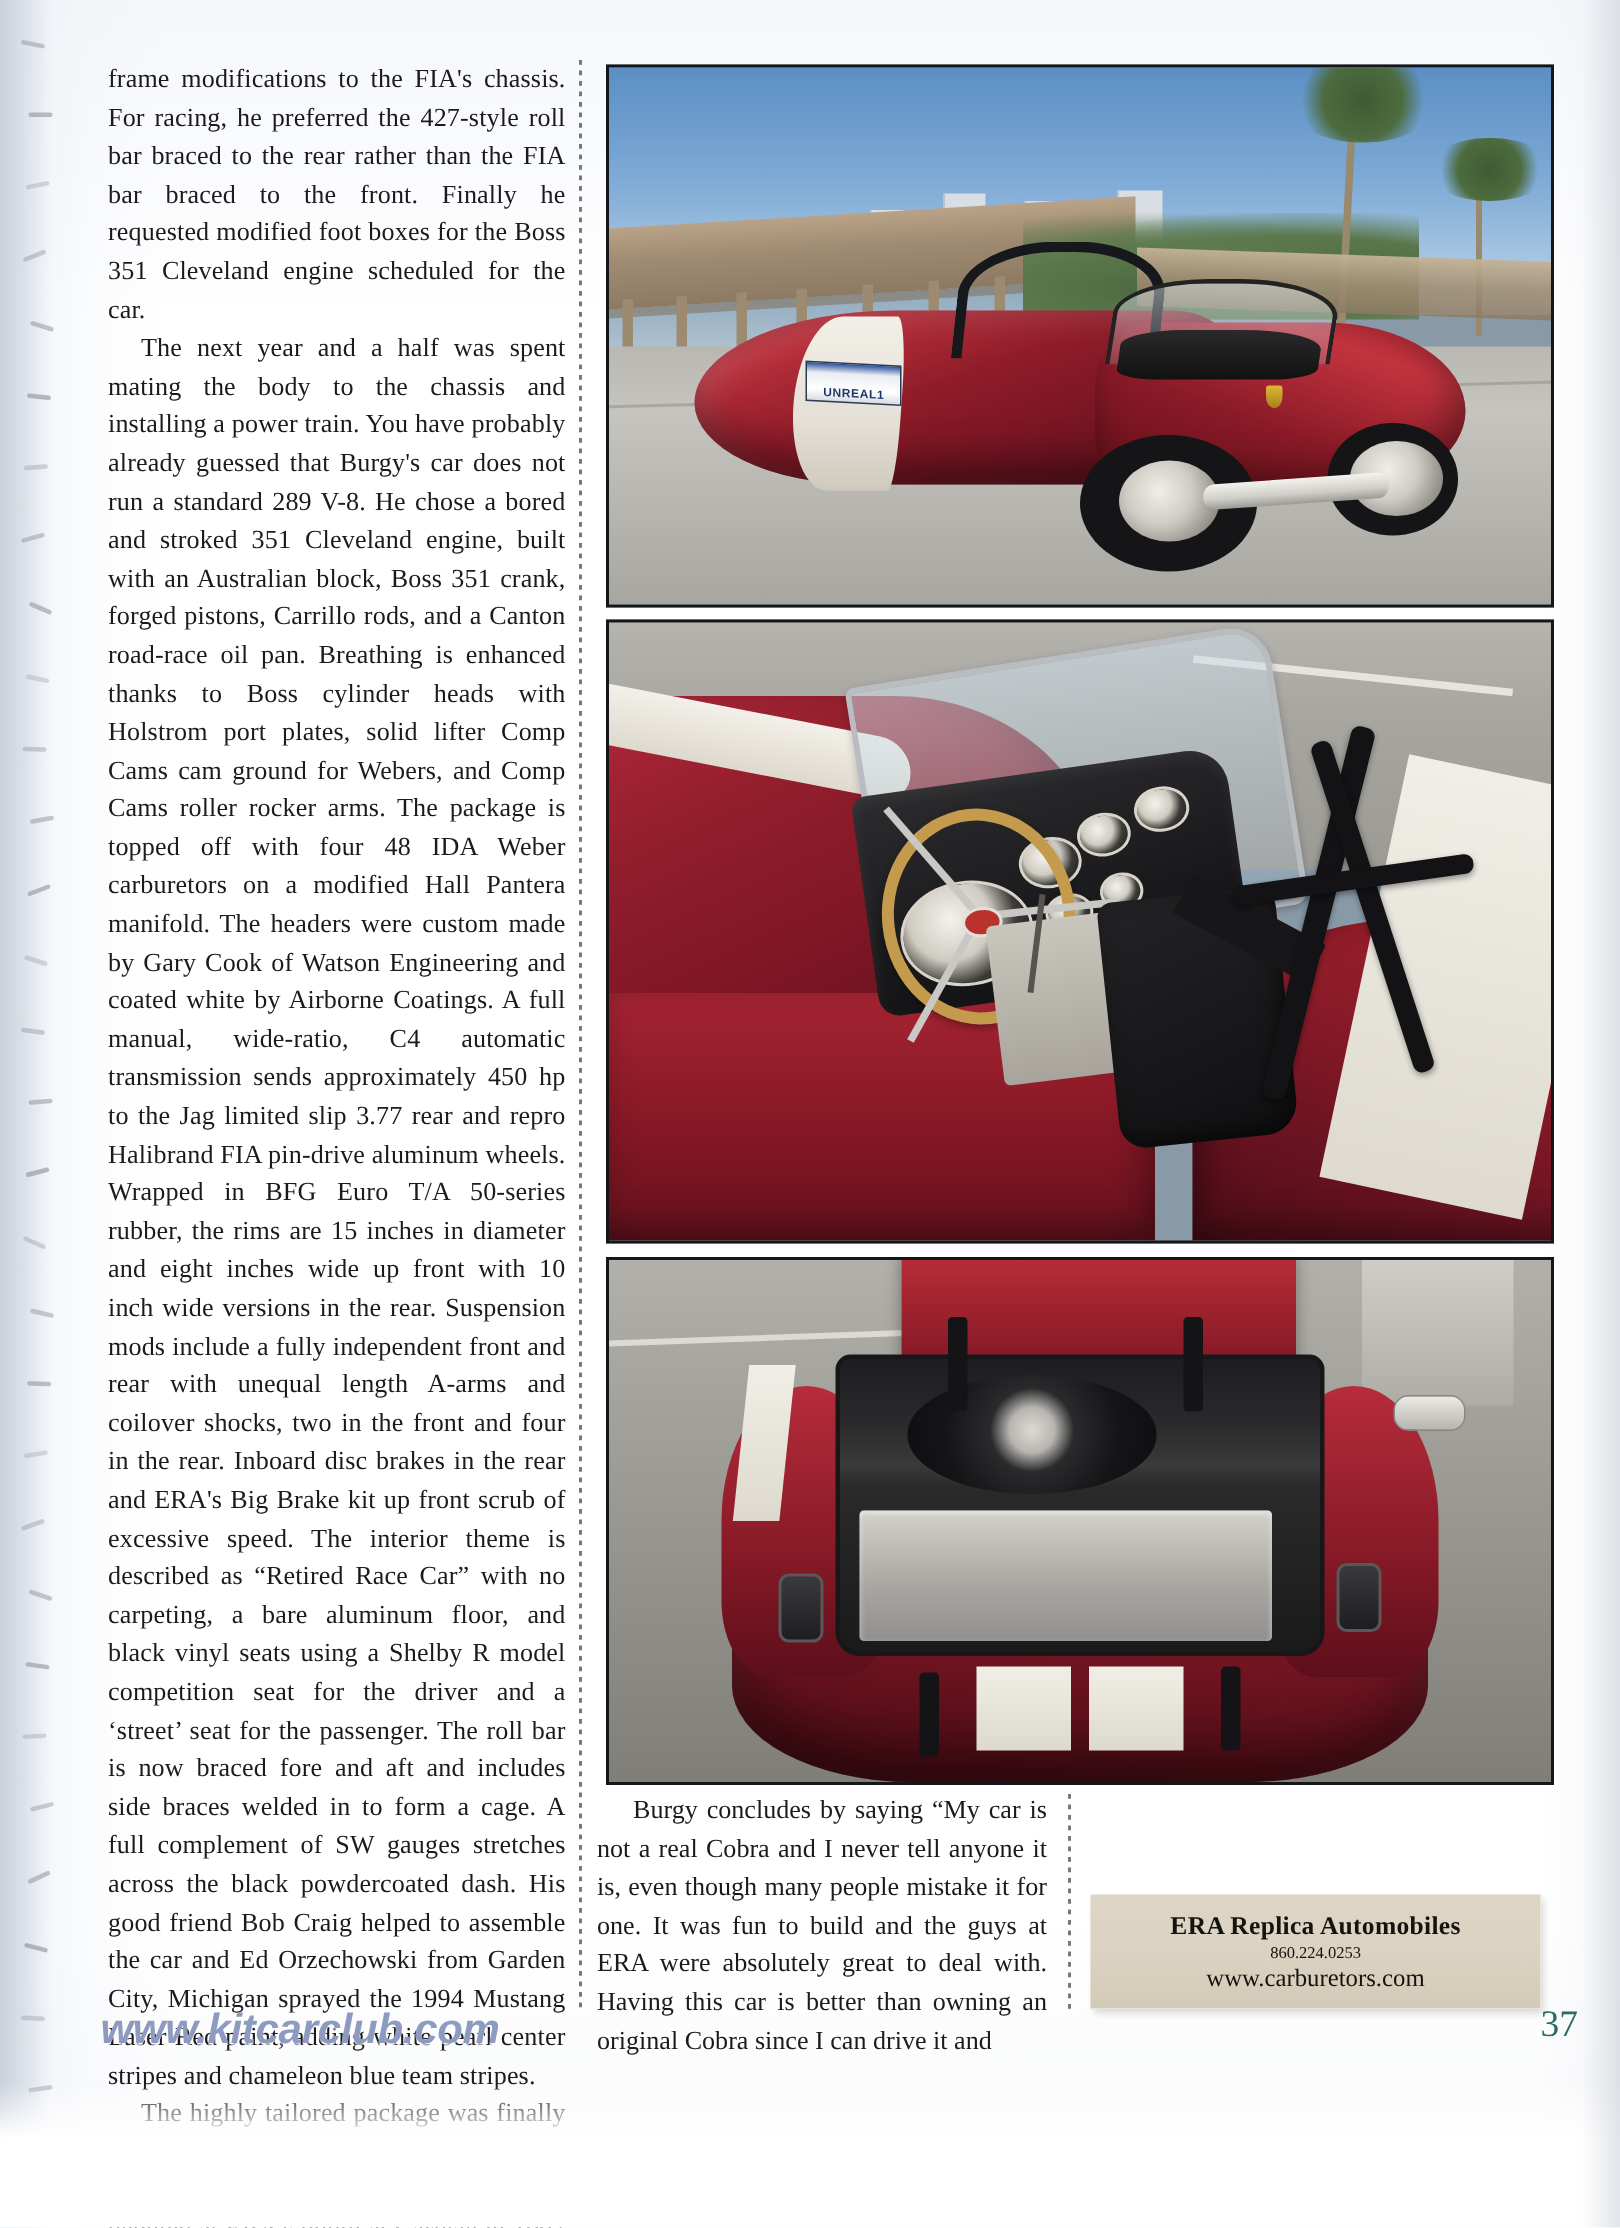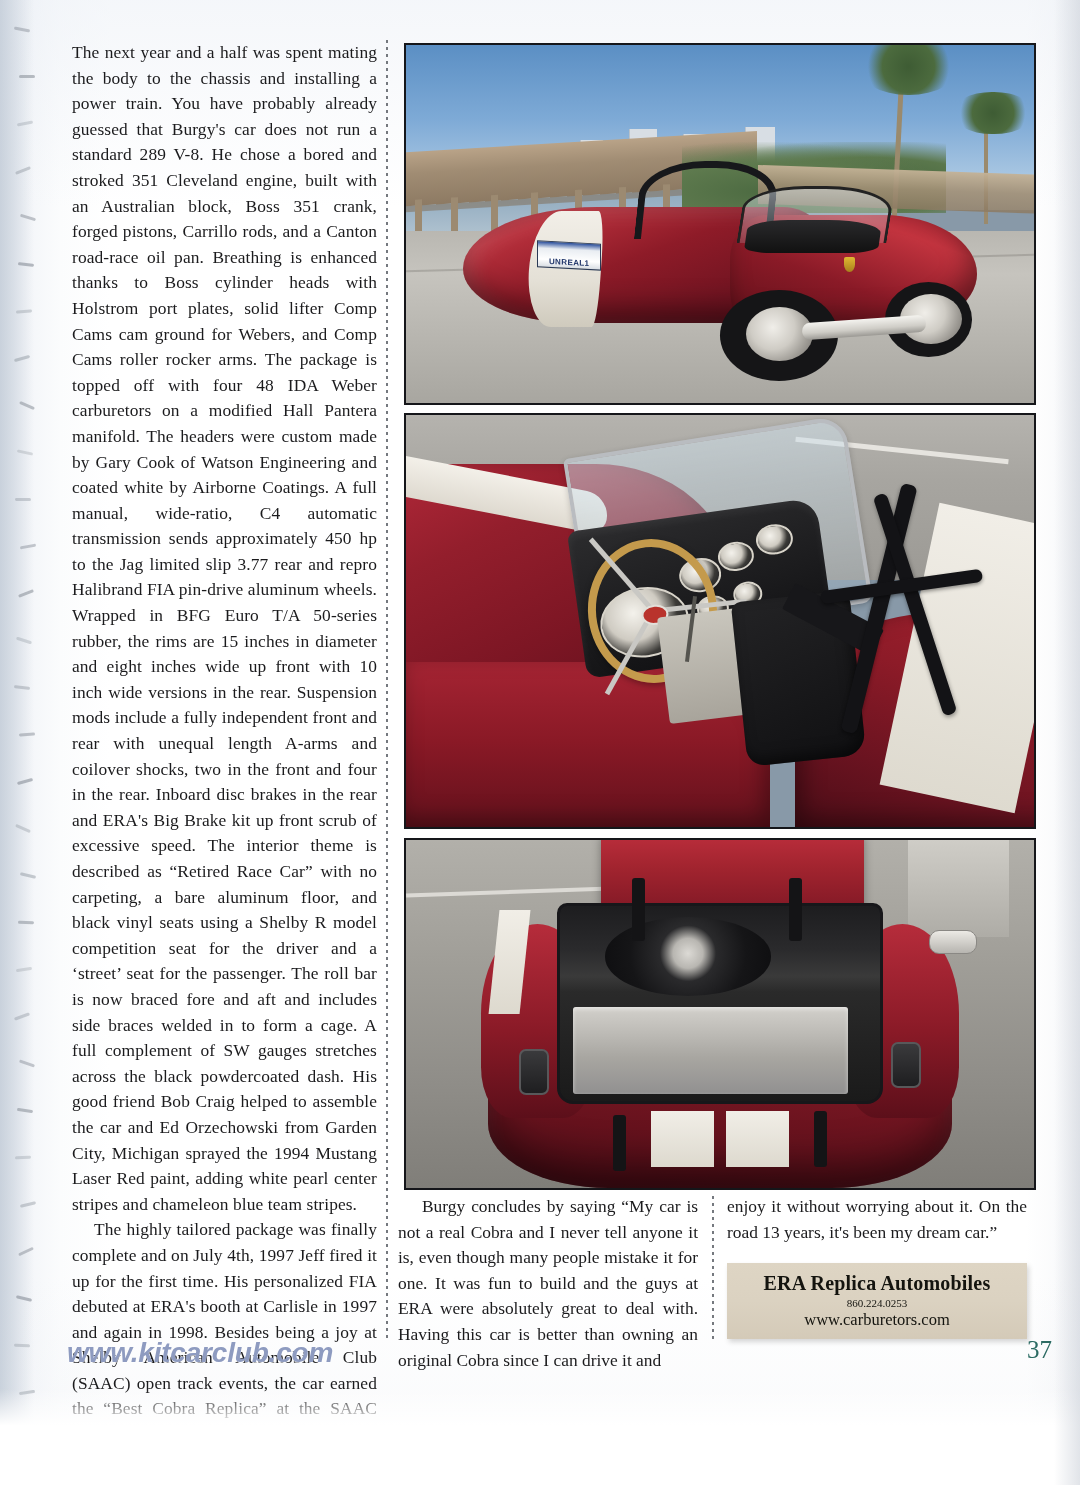--- a/index.html
+++ b/index.html
@@ -209,21 +209,21 @@
   .byline{text-align:right;font-weight:bold;font-style:italic;font-size:17.5px;letter-spacing:.4px;margin-top:2px;}
 
   
   #adbox{
     position:absolute;left:727px;top:1263px;width:300px;height:76px;
     background:linear-gradient(180deg,#ded5c4 0%,#dbd2c1 50%,#d4cab8 100%);
     box-shadow:2px 3px 5px rgba(0,0,0,.16);
     display:flex;flex-direction:column;align-items:center;justify-content:center;
     color:#14140f;
   }
-  #adbox .t1{font-weight:bold;font-size:20px;letter-spacing:.2px;}
+  #adbox .t1{font-weight:bold;font-size:17px;letter-spacing:.2px;}
   #adbox .t2{font-size:11px;margin-top:2px;}
   #adbox .t3{font-size:16.5px;margin-top:1px;}
 
   
   #footurl{
     position:absolute;left:67px;top:1337px;
     font-family:"Liberation Sans",sans-serif;
     font-style:italic;font-weight:bold;font-size:28px;
     color:#8e9bc0;letter-spacing:-.2px;
     text-shadow:0 1px 0 rgba(255,255,255,.6);
@@ -273,20 +273,21 @@
       <i style="top: 1156px; left: 15px; transform: rotate(-3deg); opacity: 0.33;"></i>
       <i style="top: 1203px; left: 20px; transform: rotate(-14deg); opacity: 0.43;"></i>
       <i style="top: 1250px; left: 18px; transform: rotate(-25deg); opacity: 0.53;"></i>
       <i style="top: 1297px; left: 16px; transform: rotate(14deg); opacity: 0.63;"></i>
       <i style="top: 1344px; left: 14px; transform: rotate(3deg); opacity: 0.37;"></i>
       <i style="top: 1391px; left: 19px; transform: rotate(-8deg); opacity: 0.47;"></i>
       <i style="top: 1438px; left: 17px; transform: rotate(-19deg); opacity: 0.57;"></i>
     </div>
 
   <div class="col-left">
+    <p class="body-text">frame modifications to the FIA's chassis. For racing, he preferred the 427-style roll bar braced to the rear rather than the FIA bar braced to the front. Finally he requested modified foot boxes for the Boss 351 Cleveland engine scheduled for the car.</p>
     <p class="body-text">The next year and a half was spent mating the body to the chassis and installing a power train. You have probably already guessed that Burgy's car does not run a standard 289 V-8. He chose a bored and stroked 351 Cleveland engine, built with an Australian block, Boss 351 crank, forged pistons, Carrillo rods, and a Canton road-race oil pan. Breathing is enhanced thanks to Boss cylinder heads with Holstrom port plates, solid lifter Comp Cams cam ground for Webers, and Comp Cams roller rocker arms. The package is topped off with four 48 IDA Weber carburetors on a modified Hall Pantera manifold. The headers were custom made by Gary Cook of Watson Engineering and coated white by Airborne Coatings. A full manual, wide-ratio, C4 automatic transmission sends approximately 450 hp to the Jag limited slip 3.77 rear and repro Halibrand FIA pin-drive aluminum wheels. Wrapped in BFG Euro T/A 50-series rubber, the rims are 15 inches in diameter and eight inches wide up front with 10 inch wide versions in the rear. Suspension mods include a fully independent front and rear with unequal length A-arms and coilover shocks, two in the front and four in the rear. Inboard disc brakes in the rear and ERA's Big Brake kit up front scrub of excessive speed. The interior theme is described as “Retired Race Car” with no carpeting, a bare aluminum floor, and black vinyl seats using a Shelby R model competition seat for the driver and a ‘street’ seat for the passenger. The roll bar is now braced fore and aft and includes side braces welded in to form a cage. A full complement of SW gauges stretches across the black powdercoated dash. His good friend Bob Craig helped to assemble the car and Ed Orzechowski from Garden City, Michigan sprayed the 1994 Mustang Laser Red paint, adding white pearl center stripes and chameleon blue team stripes.</p>
     <p class="body-text">The highly tailored package was finally complete and on July 4th, 1997 Jeff fired it up for the first time. His personalized FIA debuted at ERA's booth at Carlisle in 1997 and again in 1998. Besides being a joy at Shelby American Automobile Club (SAAC) open track events, the car earned the “Best Cobra Replica” at the SAAC National Conventions in 1999, 2001, and 2004. It also took first place in the Handbuilt Sports class at the Detroit Autorama ISCA show in 2002.</p>
   </div>
 
   <div class="vrule" style="left:386px;top:40px;height:1300px;"></div>
   <div class="vrule" style="left:712px;top:1196px;height:144px;"></div>
 
   <div class="photo" id="photo1">
     <div class="sky1"></div>
     <div class="skyline1">
@@ -386,21 +387,20 @@
     <div class="wstr3" style="left:14%;top:20%;width:5%;height:30%;transform:skewX(-6deg)"></div>
     <div class="hinge3" style="left:33%;top:79%;height:16%;"></div>
     <div class="hinge3" style="left:65%;top:78%;height:16%;"></div>
   </div>
 
   <div class="bcol" id="bcolA">
     <p class="indent" style="margin:0">Burgy concludes by saying “My car is not a real Cobra and I never tell anyone it is, even though many people mistake it for one. It was fun to build and the guys at ERA were absolutely great to deal with. Having this car is better than owning an original Cobra since I can drive it and</p>
   </div>
 
   <div class="bcol" id="bcolB">
-    <p style="margin:0">enjoy it without worrying about it. On the road 13 years, it's been my dream car.”</p>
   </div>
 
   <div id="adbox">
     <div class="t1">ERA Replica Automobiles</div>
     <div class="t2">860.224.0253</div>
     <div class="t3">www.carburetors.com</div>
   </div>
 
   <div id="footurl">www.kitcarclub.com</div>
   <div id="pagenum">37</div>

